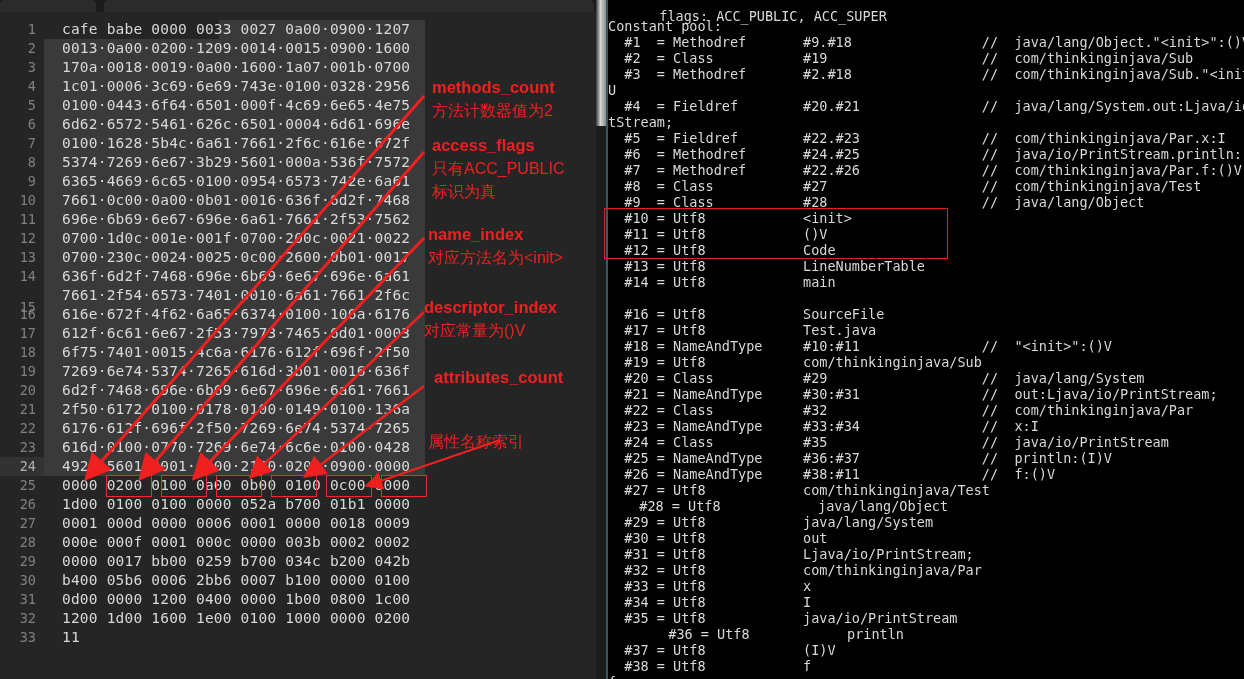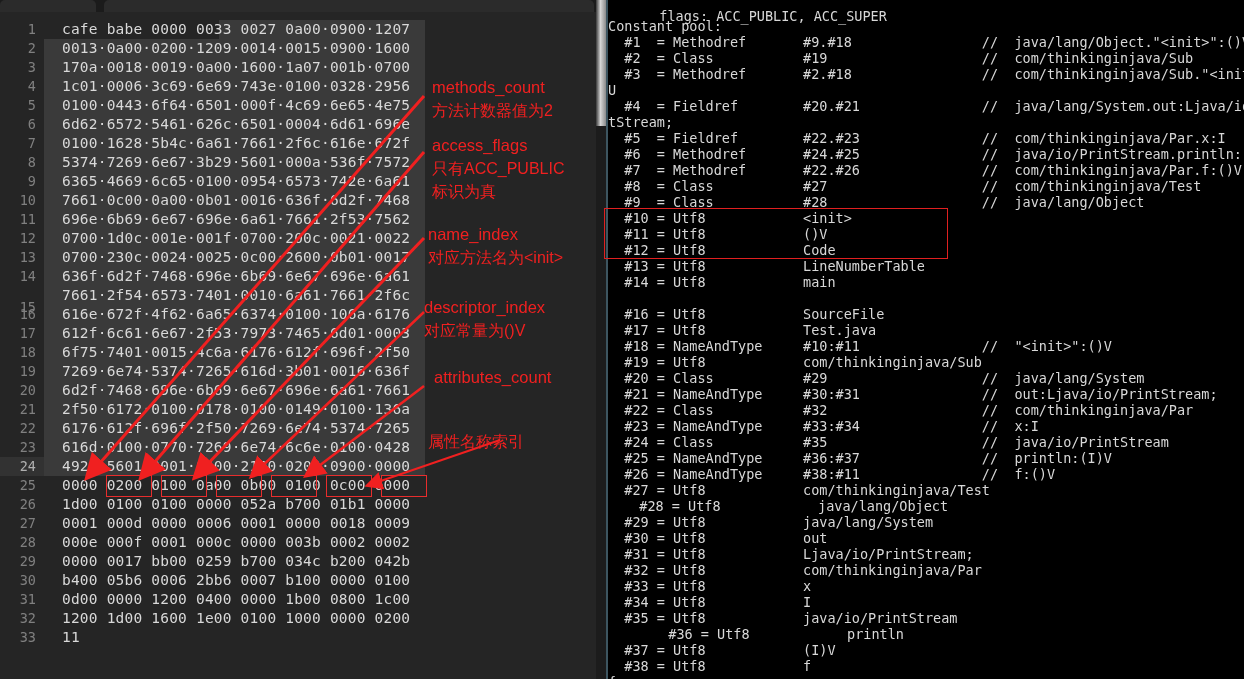--- a/index.html
+++ b/index.html
@@ -87,21 +87,21 @@
     position: absolute; left: 420px; top: 0;
     width: 176px; height: 679px;
     pointer-events: none;
   }
   .anno {
     position: absolute;
     color: #f02020;
     font-family: "Liberation Sans", sans-serif;
     white-space: nowrap;
   }
-  .anno.en { font-size: 16.5px; }
+  .anno.en { font-size: 16.5px; font-weight: bold; }
   .anno.cn { font-size: 16px; }
 
   
   #arrows { position: absolute; left: 0; top: 0; width: 596px; height: 679px; pointer-events: none; }
 
   
   #right-pane {
     position: absolute; left: 596px; top: 0;
     width: 648px; height: 679px;
     background: #000000;

